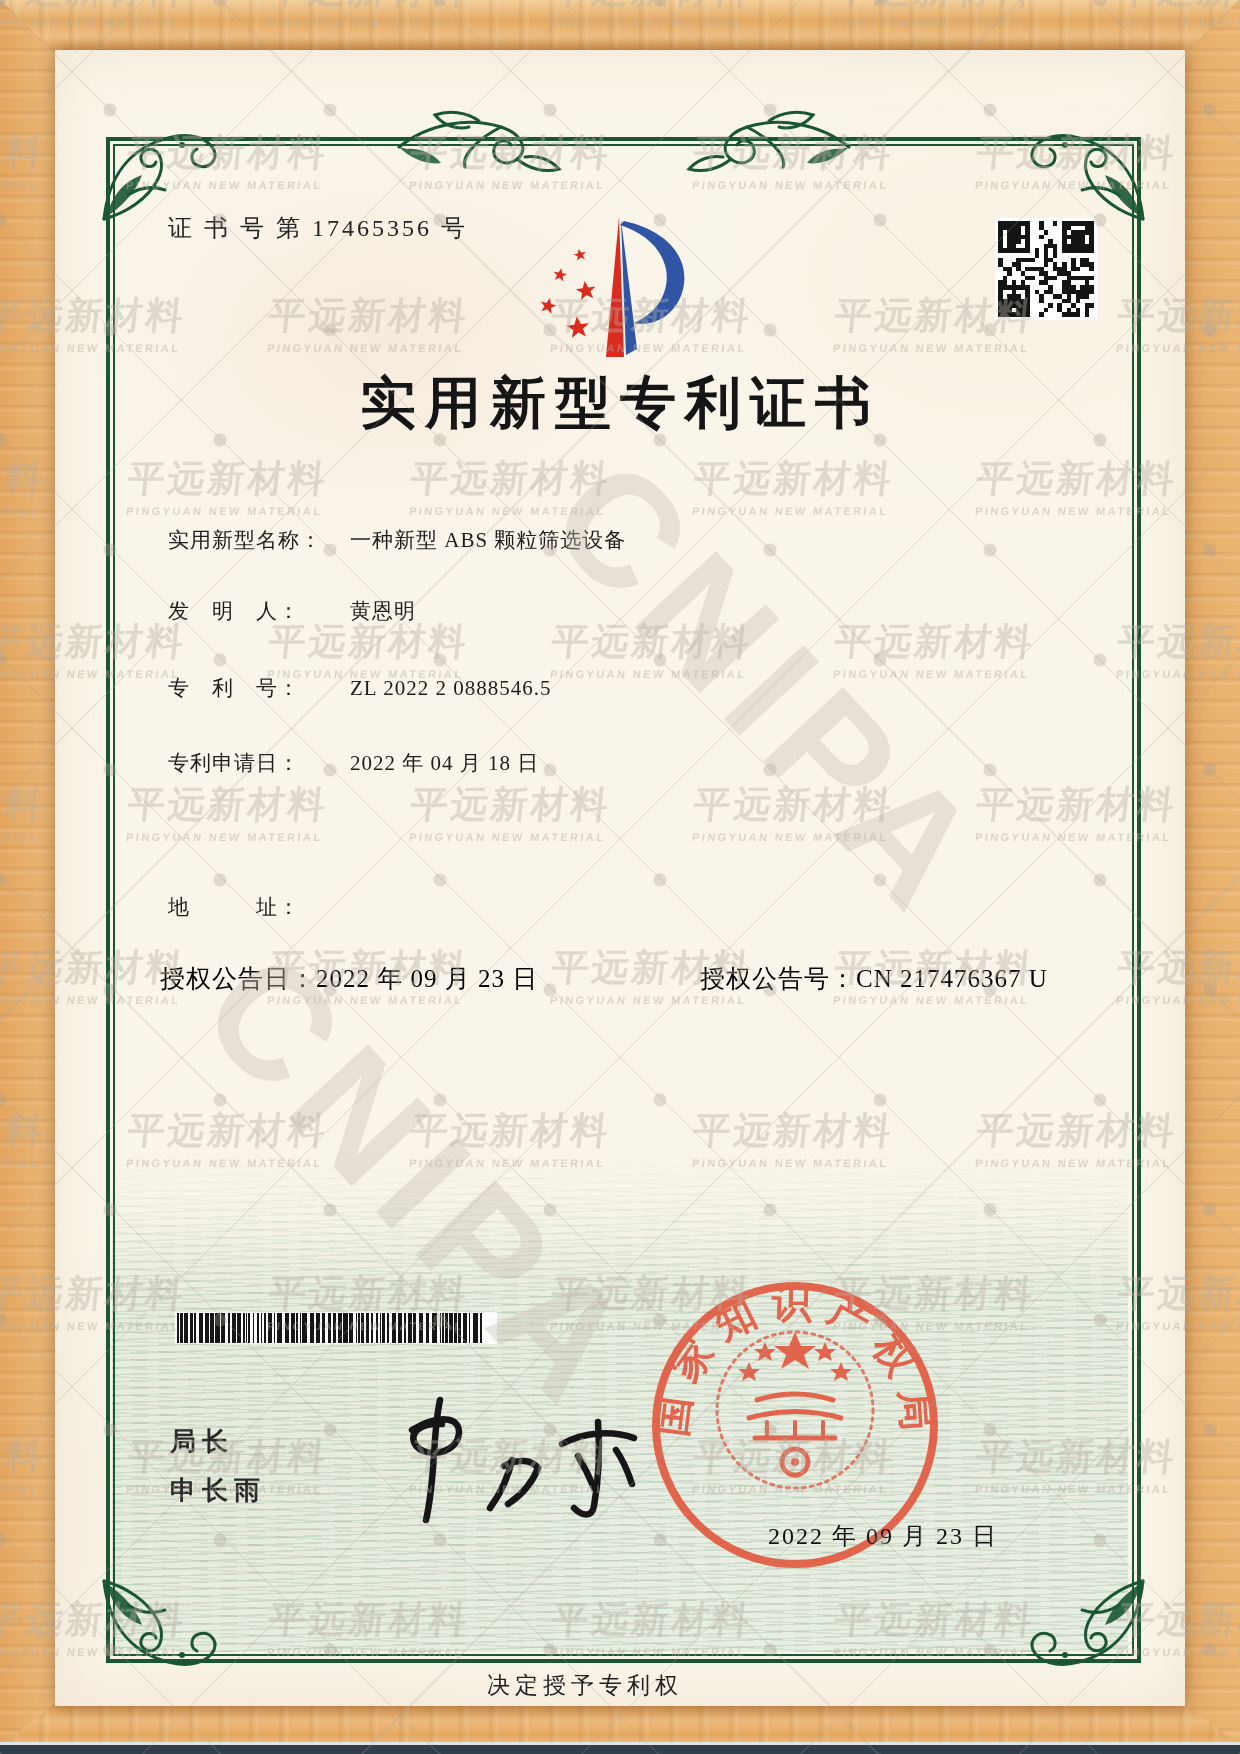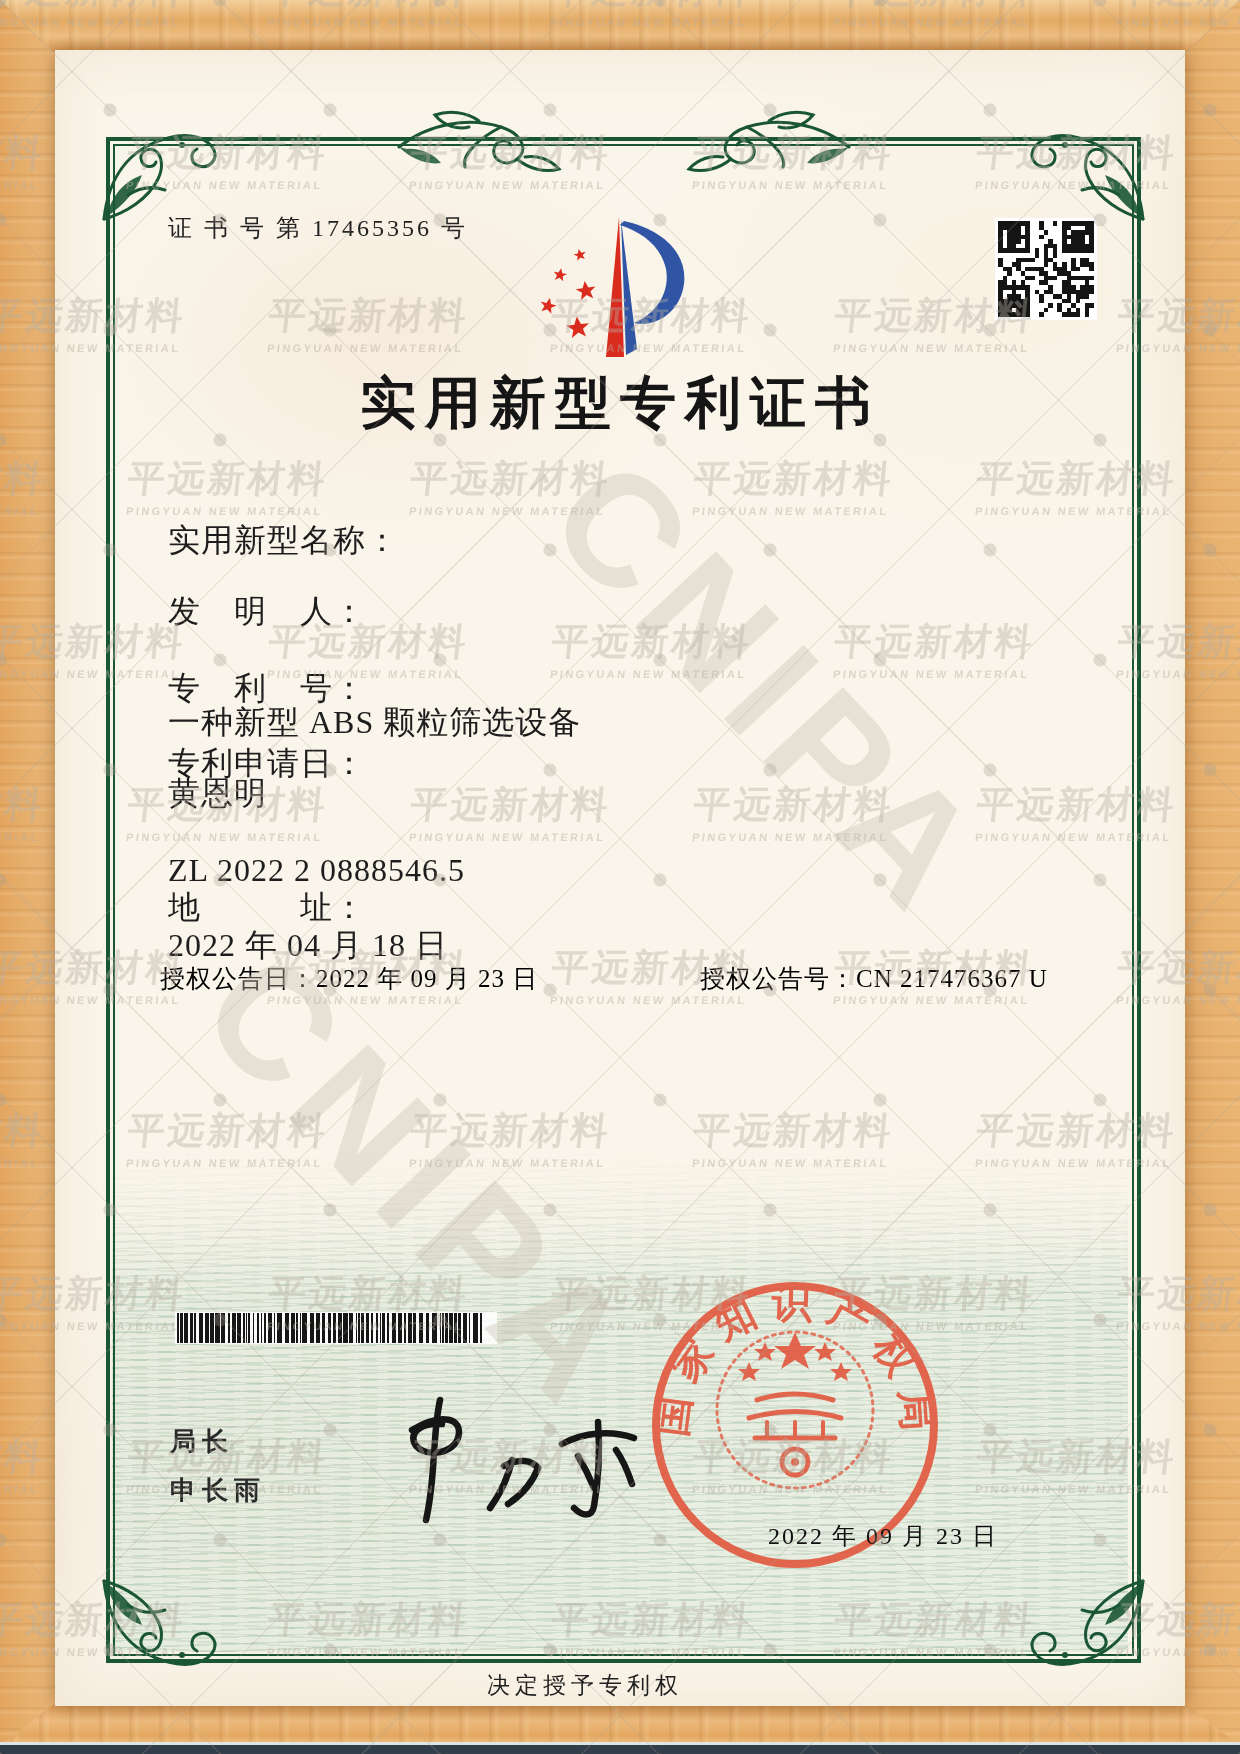--- a/index.html
+++ b/index.html
@@ -44,21 +44,21 @@
   .orn-tl{left:-14px;top:-18px;width:128px;height:104px;}
   .orn-tr{right:-14px;top:-18px;width:128px;height:104px;transform:scaleX(-1);}
   .orn-bl{left:-14px;bottom:-18px;width:128px;height:104px;transform:scaleY(-1);}
   .orn-br{right:-14px;bottom:-18px;width:128px;height:104px;transform:scale(-1,-1);}
   .orn-tc{left:50%;top:-34px;width:470px;height:74px;transform:translateX(-50%);}
   
   .abs{position:absolute;}
   .cert-no{left:168px;top:212px;font-size:24px;letter-spacing:3px;color:#222;}
   .title{left:55px;top:366px;width:1130px;text-align:center;font-size:56px;font-weight:700;
          letter-spacing:9px;color:#151515;}
-  .row{position:absolute;left:168px;display:flex;font-size:32px;color:#1d1d1d;line-height:36px;letter-spacing:1px;flex-direction:column;}
+  .row{position:absolute;left:168px;display:flex;font-size:21px;color:#1d1d1d;line-height:36px;letter-spacing:1px;}
   .flabel{flex:0 0 182px;white-space:nowrap;}
   .fvalue{white-space:nowrap;}
   .row-address .fvalue{white-space:normal;width:712px;}
   .grant-row{position:absolute;left:160px;top:962px;width:940px;font-size:25px;color:#000000;letter-spacing:1px;}
   .grant-no{position:absolute;left:540px;top:0;white-space:nowrap;}
   .paras{position:absolute;left:152px;top:1022px;width:918px;font-size:25px;line-height:34.5px;
          text-align:justify;color:#1a1a1a;letter-spacing:.5px;}
   .paras p{margin:0;text-indent:2em;}
   
   .barcode{position:absolute;left:175px;top:1312px;width:322px;height:32px;background:rgba(255,255,255,.85);

